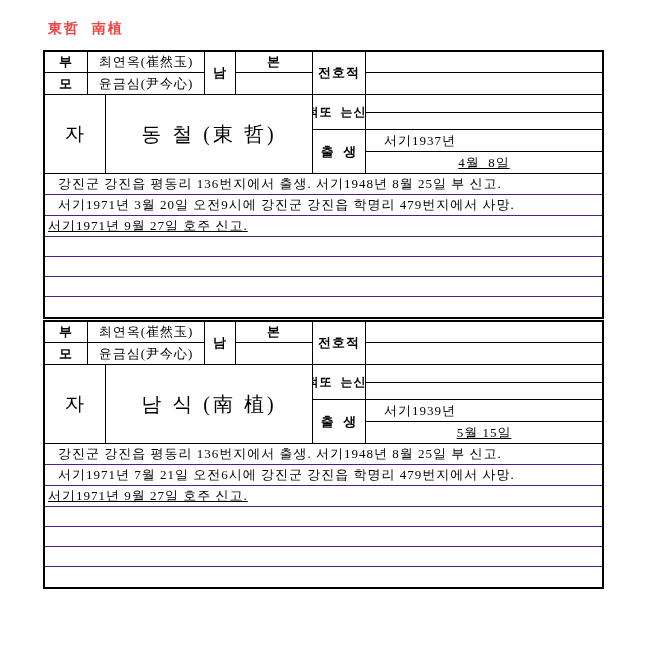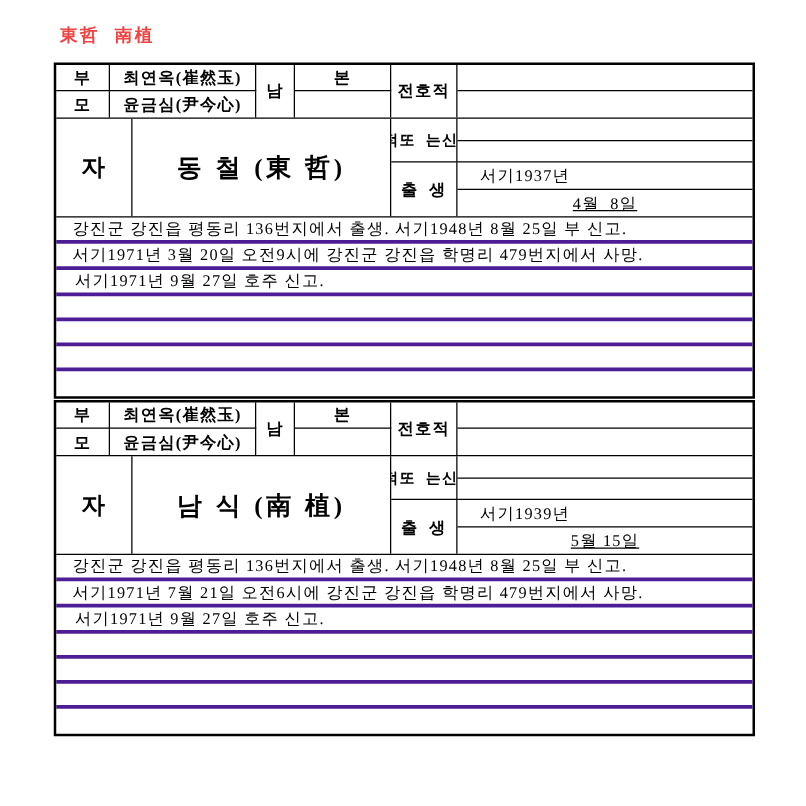--- a/index.html
+++ b/index.html
@@ -28,21 +28,21 @@
     grid-template-rows:21px 21px;
     border-bottom:1px solid #000;
   }
   .mid {
     display:grid;
     grid-template-columns:61px 207px 53px 1fr;
     grid-template-rows:18px 17px 22px 21px;
     border-bottom:1px solid #000;
   }
   .cell { display:flex; align-items:center; white-space:pre; overflow:hidden; }
-  .c   { justify-content:center;font-weight:bold; }
+  .c   { justify-content:center; }
   .br  { border-right:1px solid #000; }
   .bb  { border-bottom:1px solid #000; }
   .lbl { font-weight:bold; font-size:13px; letter-spacing:1px; }
 
   .g-r1c1{grid-area:1/1} .g-r1c2{grid-area:1/2} .g-c3{grid-area:1/3/3/4}
   .g-r1c4{grid-area:1/4} .g-c5{grid-area:1/5/3/6} .g-r1c6{grid-area:1/6}
   .g-r2c1{grid-area:2/1} .g-r2c2{grid-area:2/2} .g-r2c4{grid-area:2/4}
   .g-r2c6{grid-area:2/6}
 
   .m-c1{grid-area:1/1/5/2} .m-c2{grid-area:1/2/5/3}
@@ -51,26 +51,26 @@
 
   .name-cell  { font-size:13px; letter-spacing:1px; }
   .relation   { font-size:19px; letter-spacing:1px; }
   .big-name   { font-size:20px; letter-spacing:3px; }
   .entry-lbl  { flex-direction:row; justify-content:center; line-height:11px;
                 font-size:12px; font-weight:bold; letter-spacing:1px; }
   .year-cell  { padding-left:18px; font-size:13px; letter-spacing:1px; }
   .date-cell  { justify-content:center; font-size:13px; letter-spacing:1px;text-decoration:underline; }
 
   .brow {
-    height:21px; border-bottom:3px solid #4c1d95;
+    height:21px; border-bottom:1px solid #4c1d95;
     display:flex; align-items:center;
     font-size:13px; letter-spacing:1px; white-space:pre;
     padding-left:13px; overflow:hidden;
   }
-  .brow.noindent { padding-left:15px; }
+  .brow.noindent { padding-left:3px;text-decoration:underline; }
   .brow.empty { height:20px; }
   .brow.last { border-bottom:none; }
 </style>
 </head>
 <body>
 
 <div class="title">東哲  南植</div>
 
 <div class="record" id="rec1">
   <div class="hdr">

